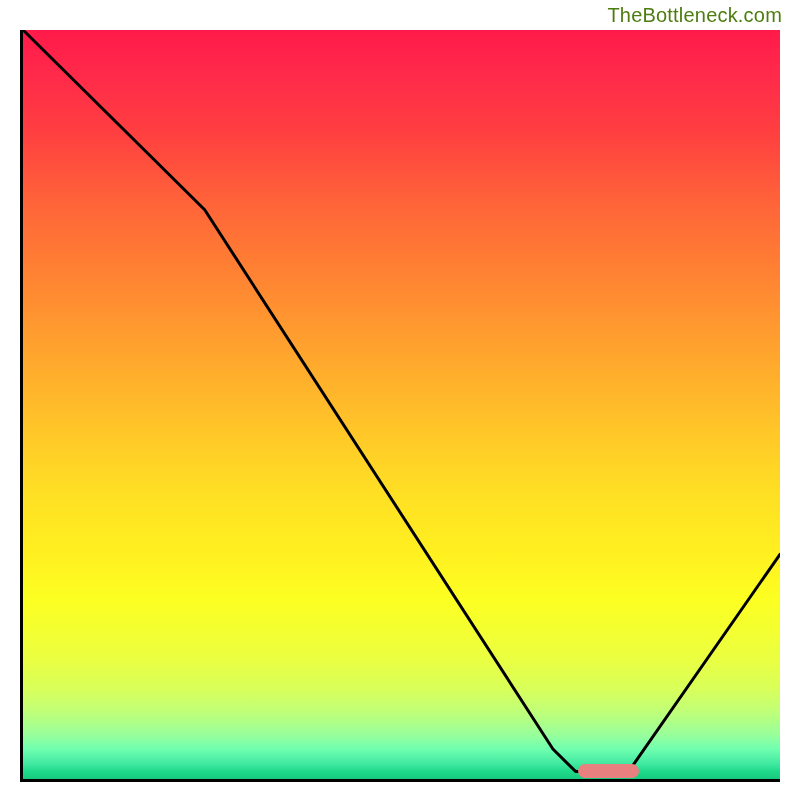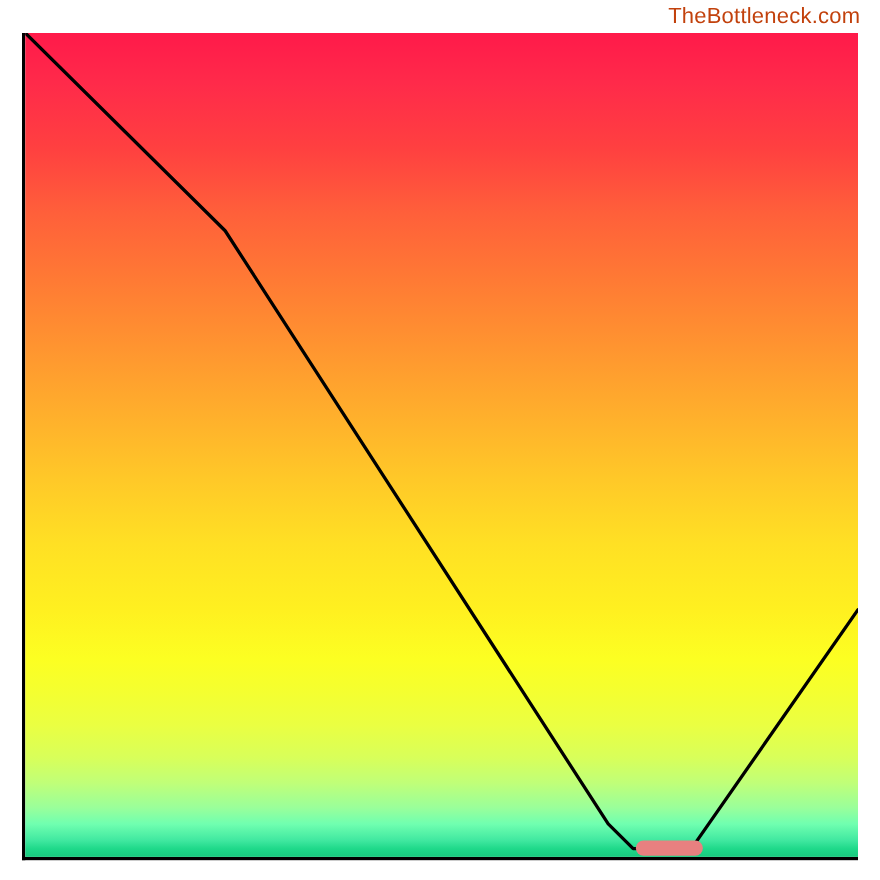--- a/index.html
+++ b/index.html
@@ -8,21 +8,21 @@
     height: 800px;
     background: #ffffff;
     position: relative;
     font-family: Arial, sans-serif;
   }
   .watermark {
     position: absolute;
     top: 4px;
     right: 18px;
     font-size: 20px;
-    color: #c2410c;
+    color: #4d7c0f;
     font-weight: 500;
     letter-spacing: 0.2px;
   }
   .plot-area {
     position: absolute;
     left: 20px;
     top: 30px;
     width: 760px;
     height: 752px;
     border-left: 3px solid #000;

